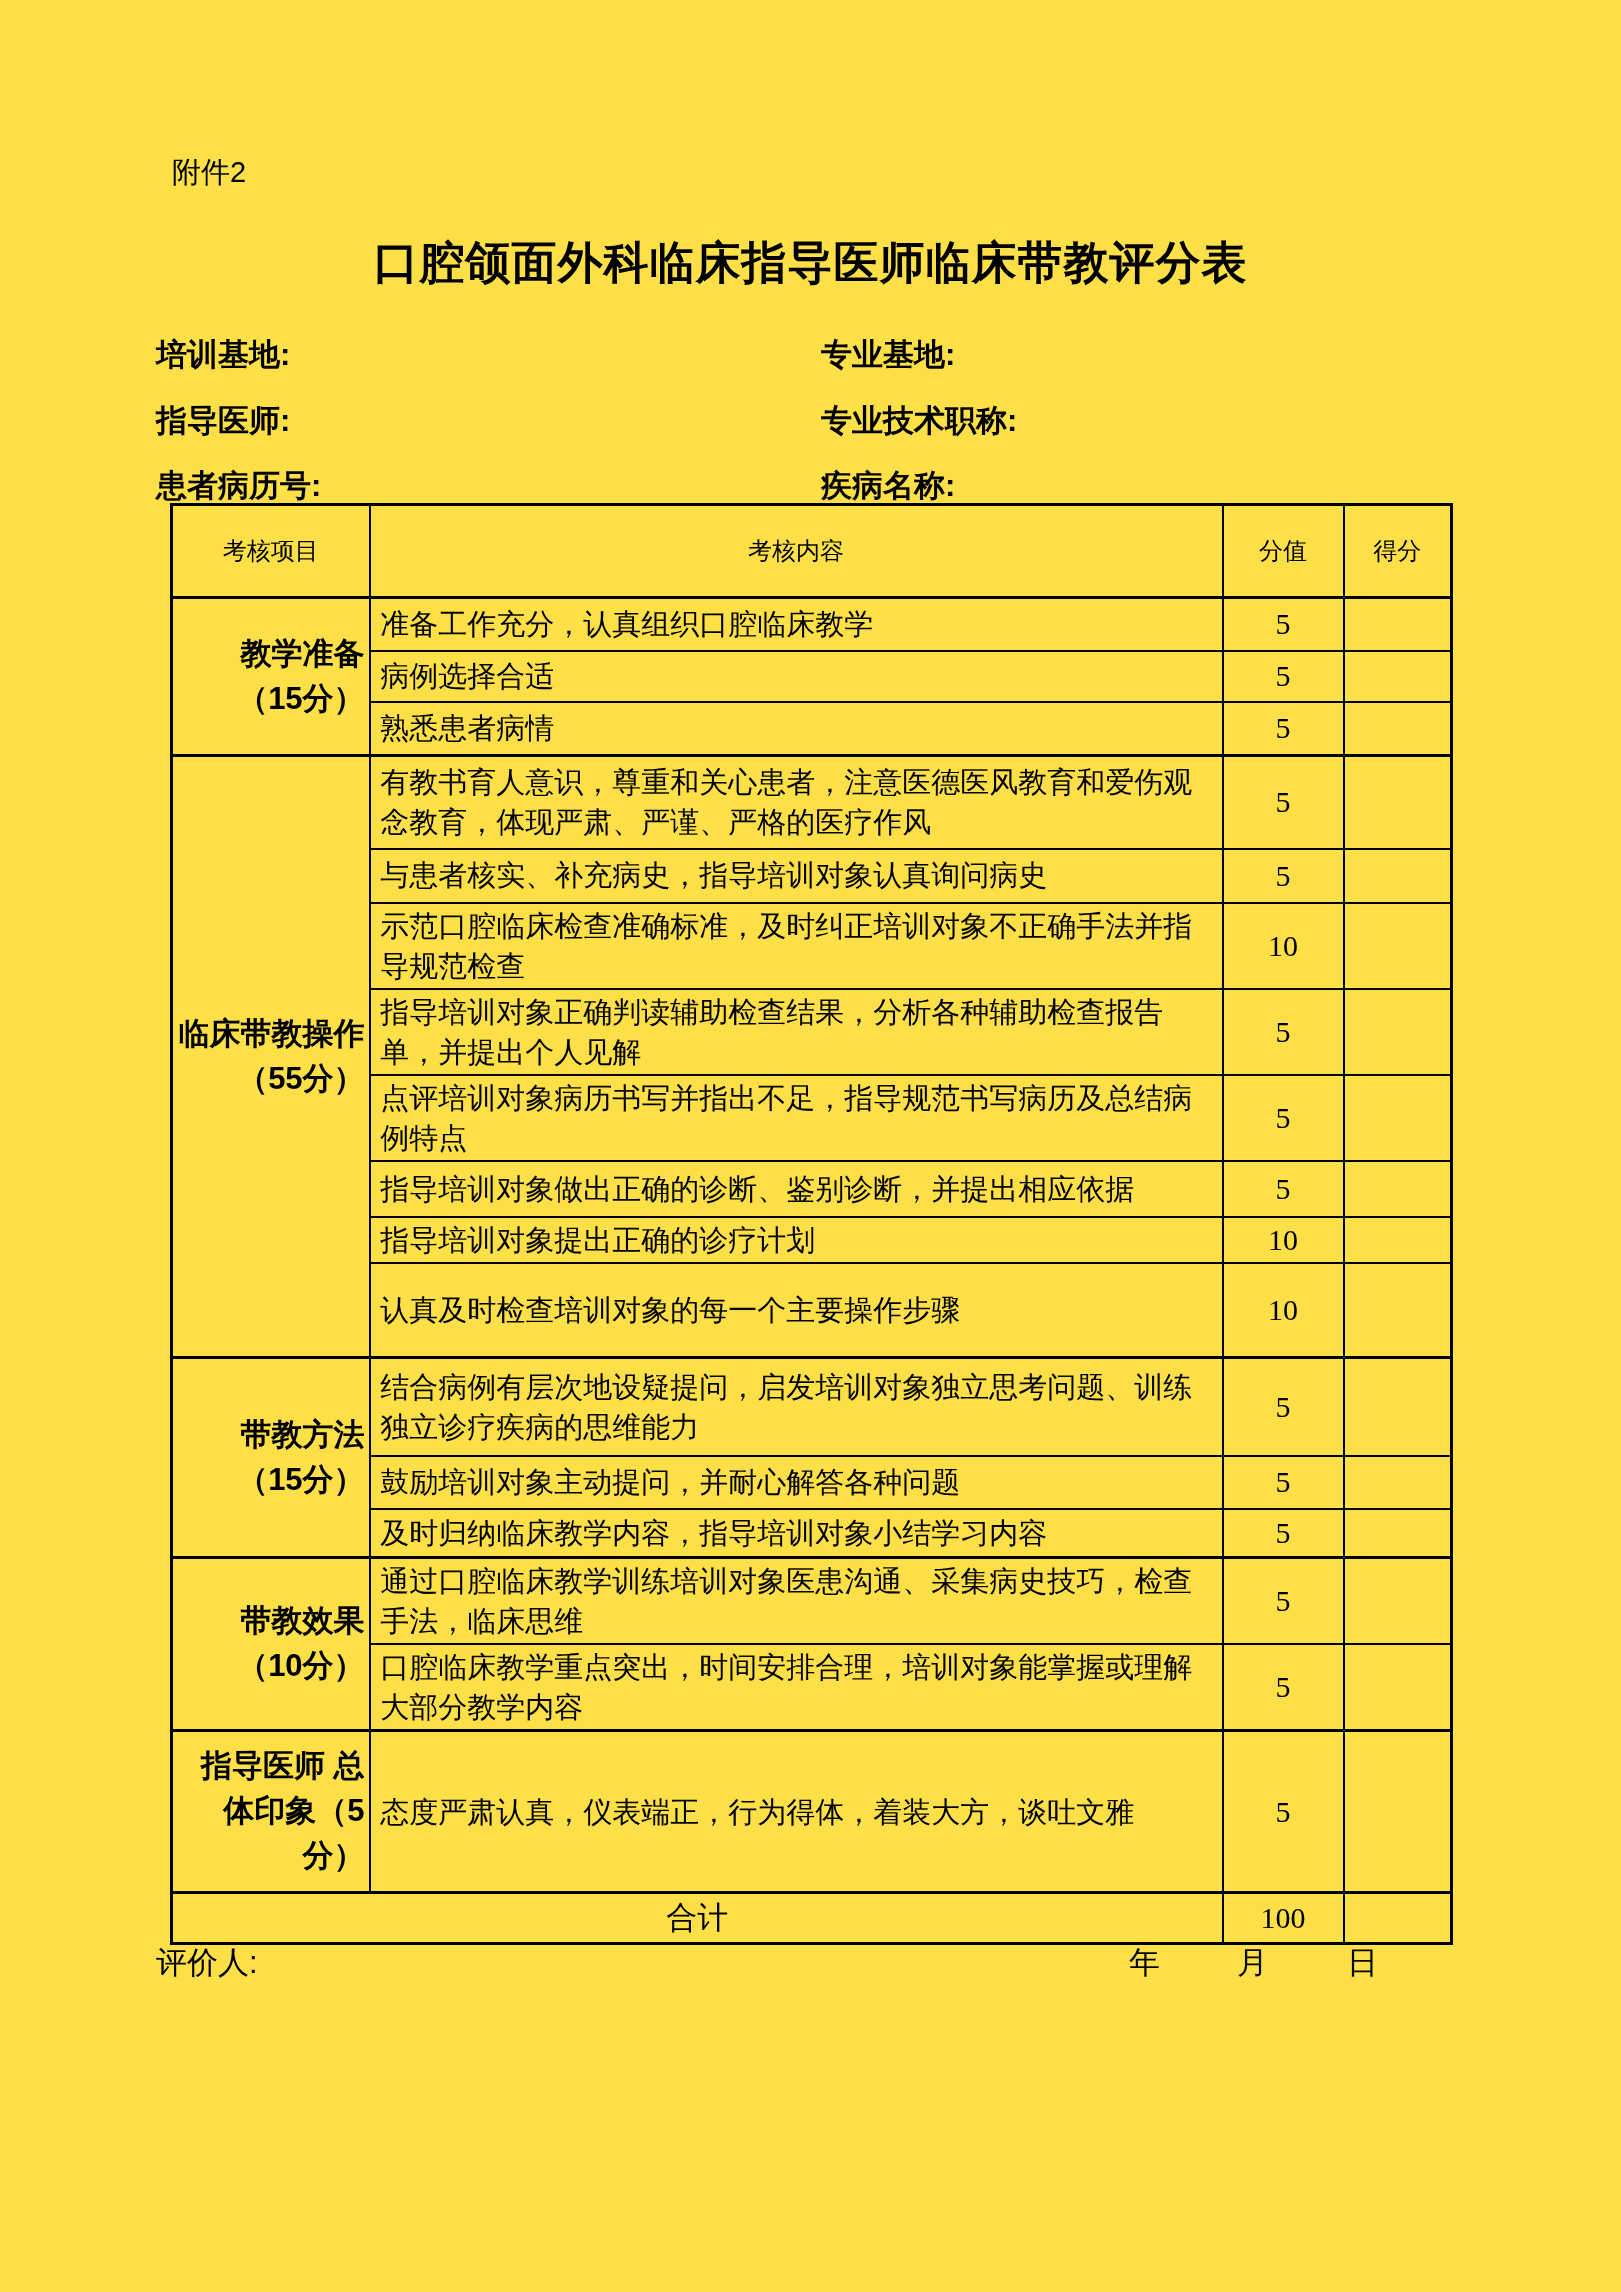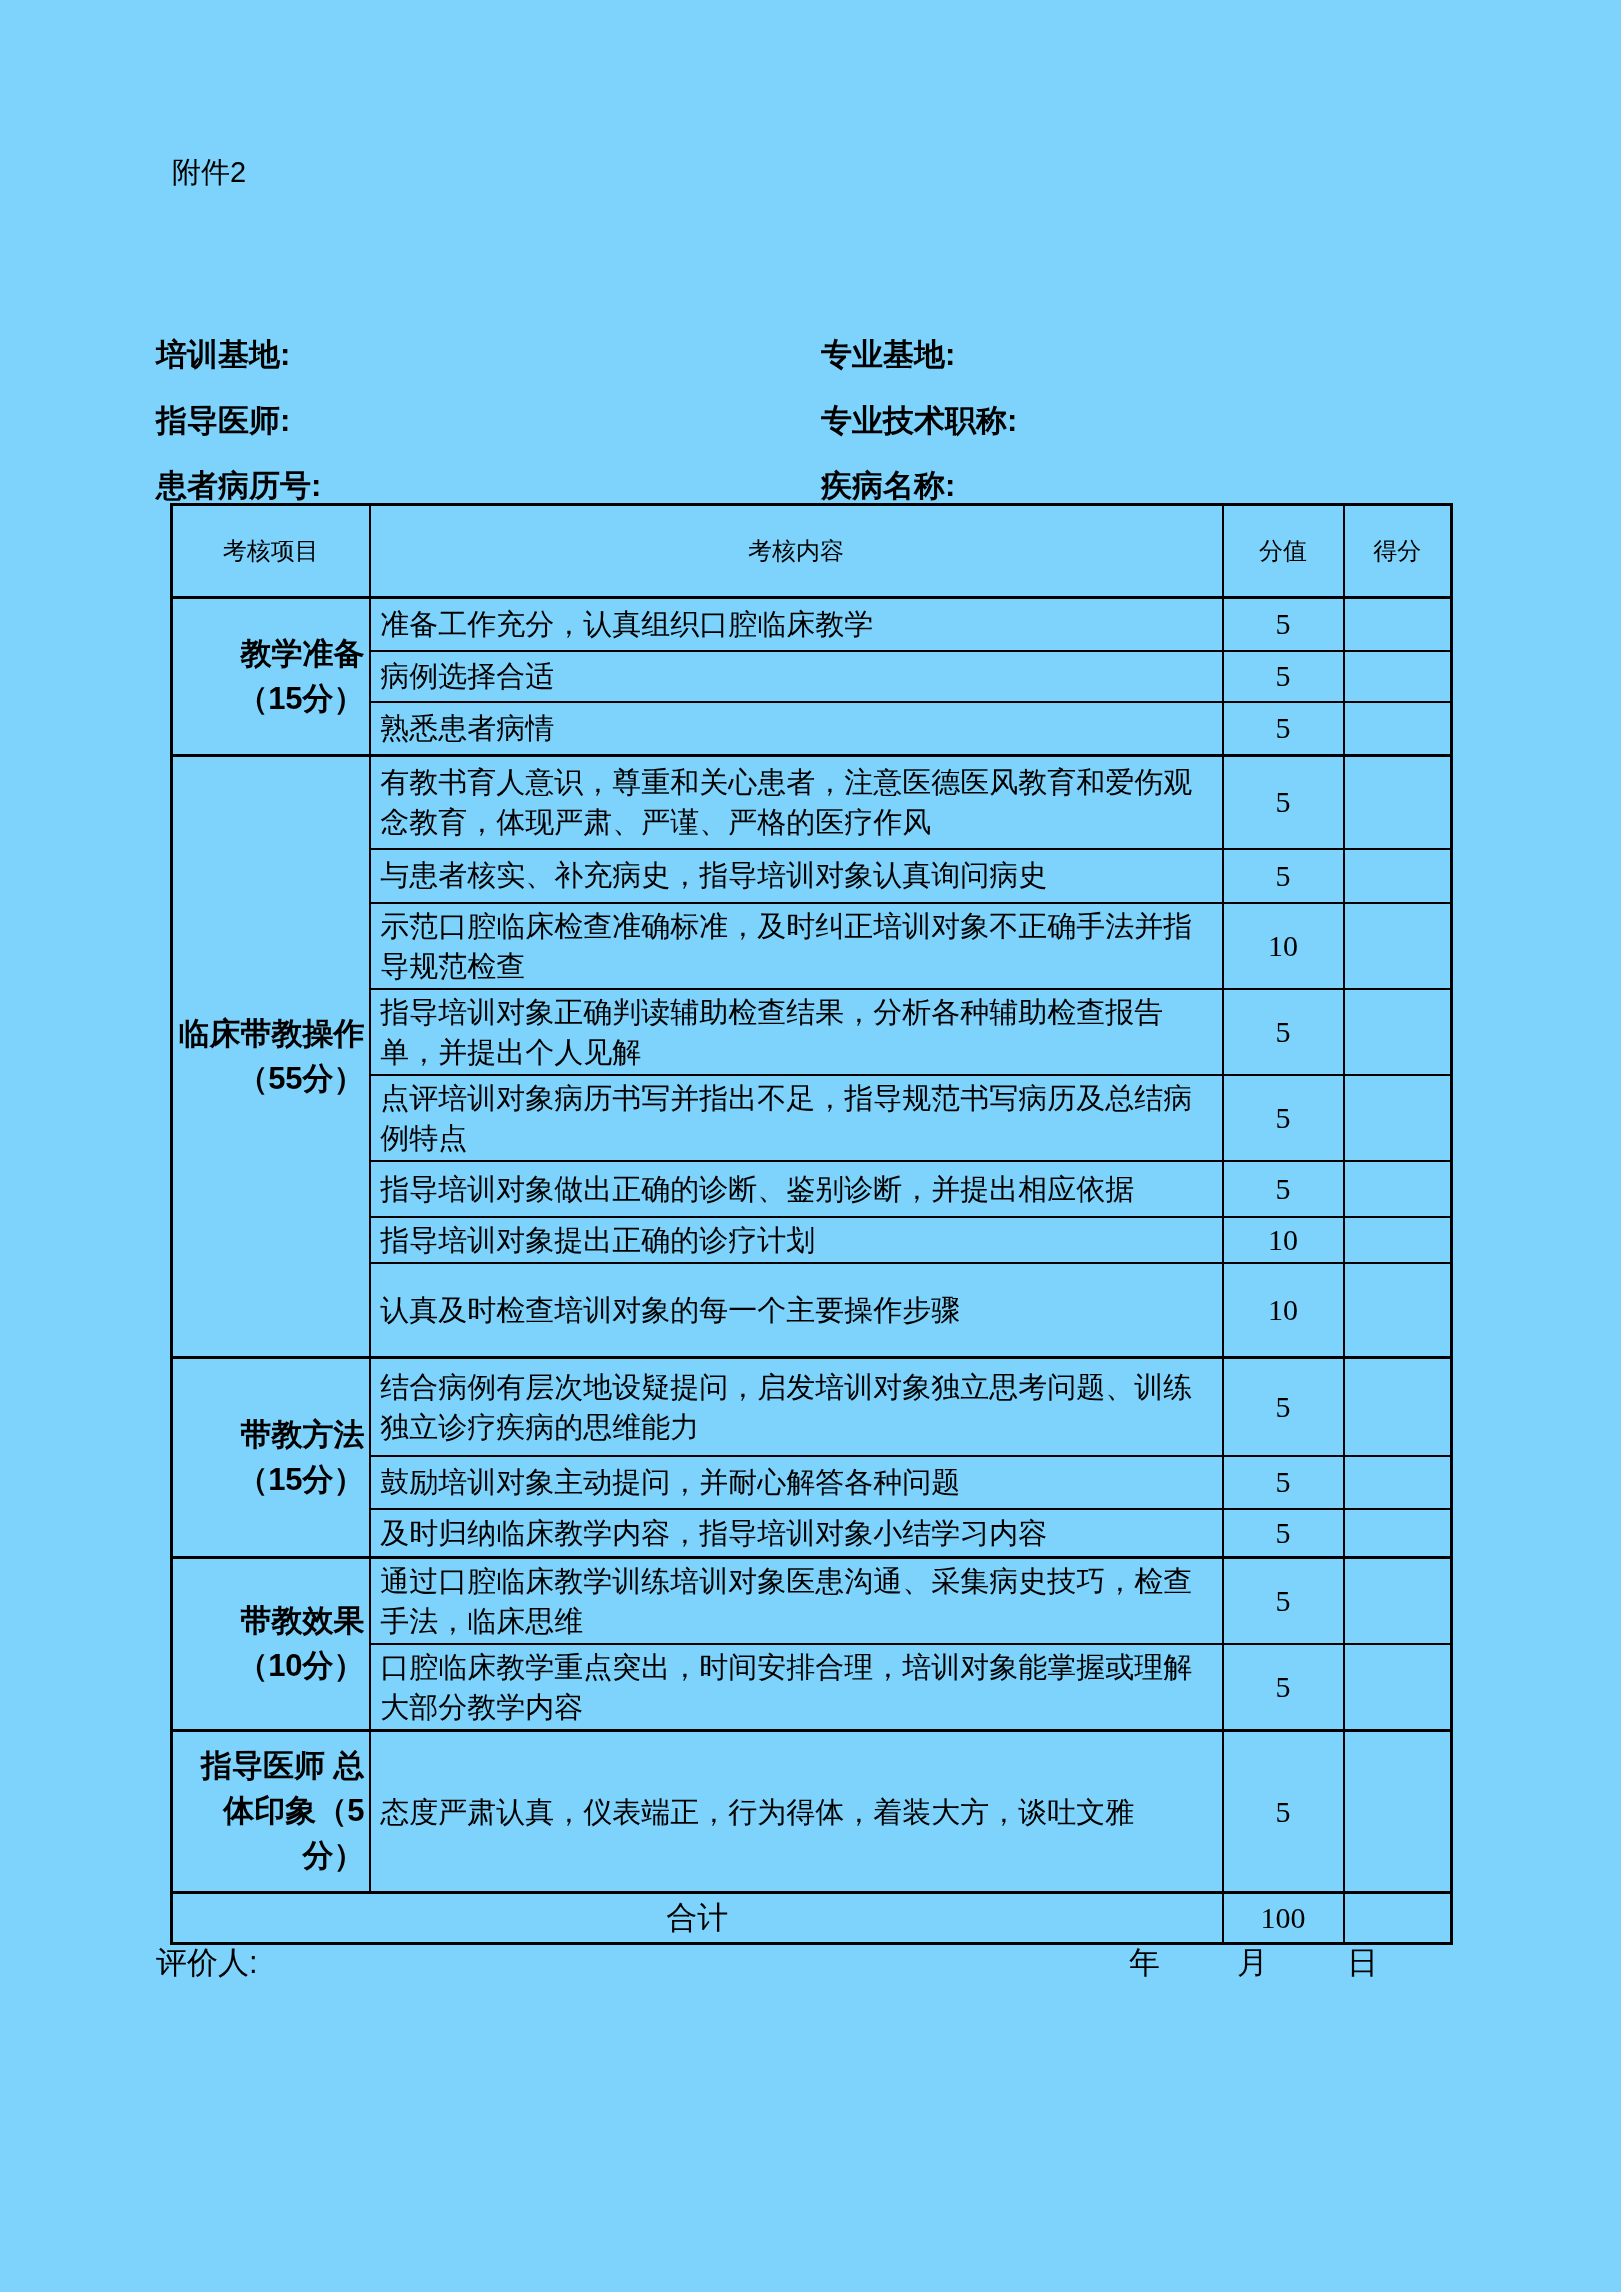--- a/index.html
+++ b/index.html
@@ -1,20 +1,20 @@
 <!DOCTYPE html>
 <html><head>
 <meta charset="utf-8">
 <style>
   html, body { margin: 0; padding: 0; background: #ffffff; }
   .page {
     position: relative;
     width: 1621px;
     height: 2293px;
-    background: #7dd3fc;
+    background: #fde047;
     color: #000000;
     font-family: "Liberation Sans", sans-serif;
   }
   .attachment {
     position: absolute;
     left: 172px; top: 153px;
     font-size: 29px;
   }
   .doc-title {
     position: absolute;
@@ -90,20 +90,21 @@
   .date-month { left: 1237px; }
   .date-day   { left: 1347px; }
 </style>
 </head>
 <body>
 
 <div class="page">
 
   <div class="attachment">附件2</div>
 
+  <div class="doc-title">口腔颌面外科临床指导医师临床带教评分表</div>
 
   <div class="field-row row-1">
     <span class="f-left">培训基地:</span>
     <span class="f-right">专业基地:</span>
   </div>
   <div class="field-row row-2">
     <span class="f-left">指导医师:</span>
     <span class="f-right">专业技术职称:</span>
   </div>
   <div class="field-row row-3">

